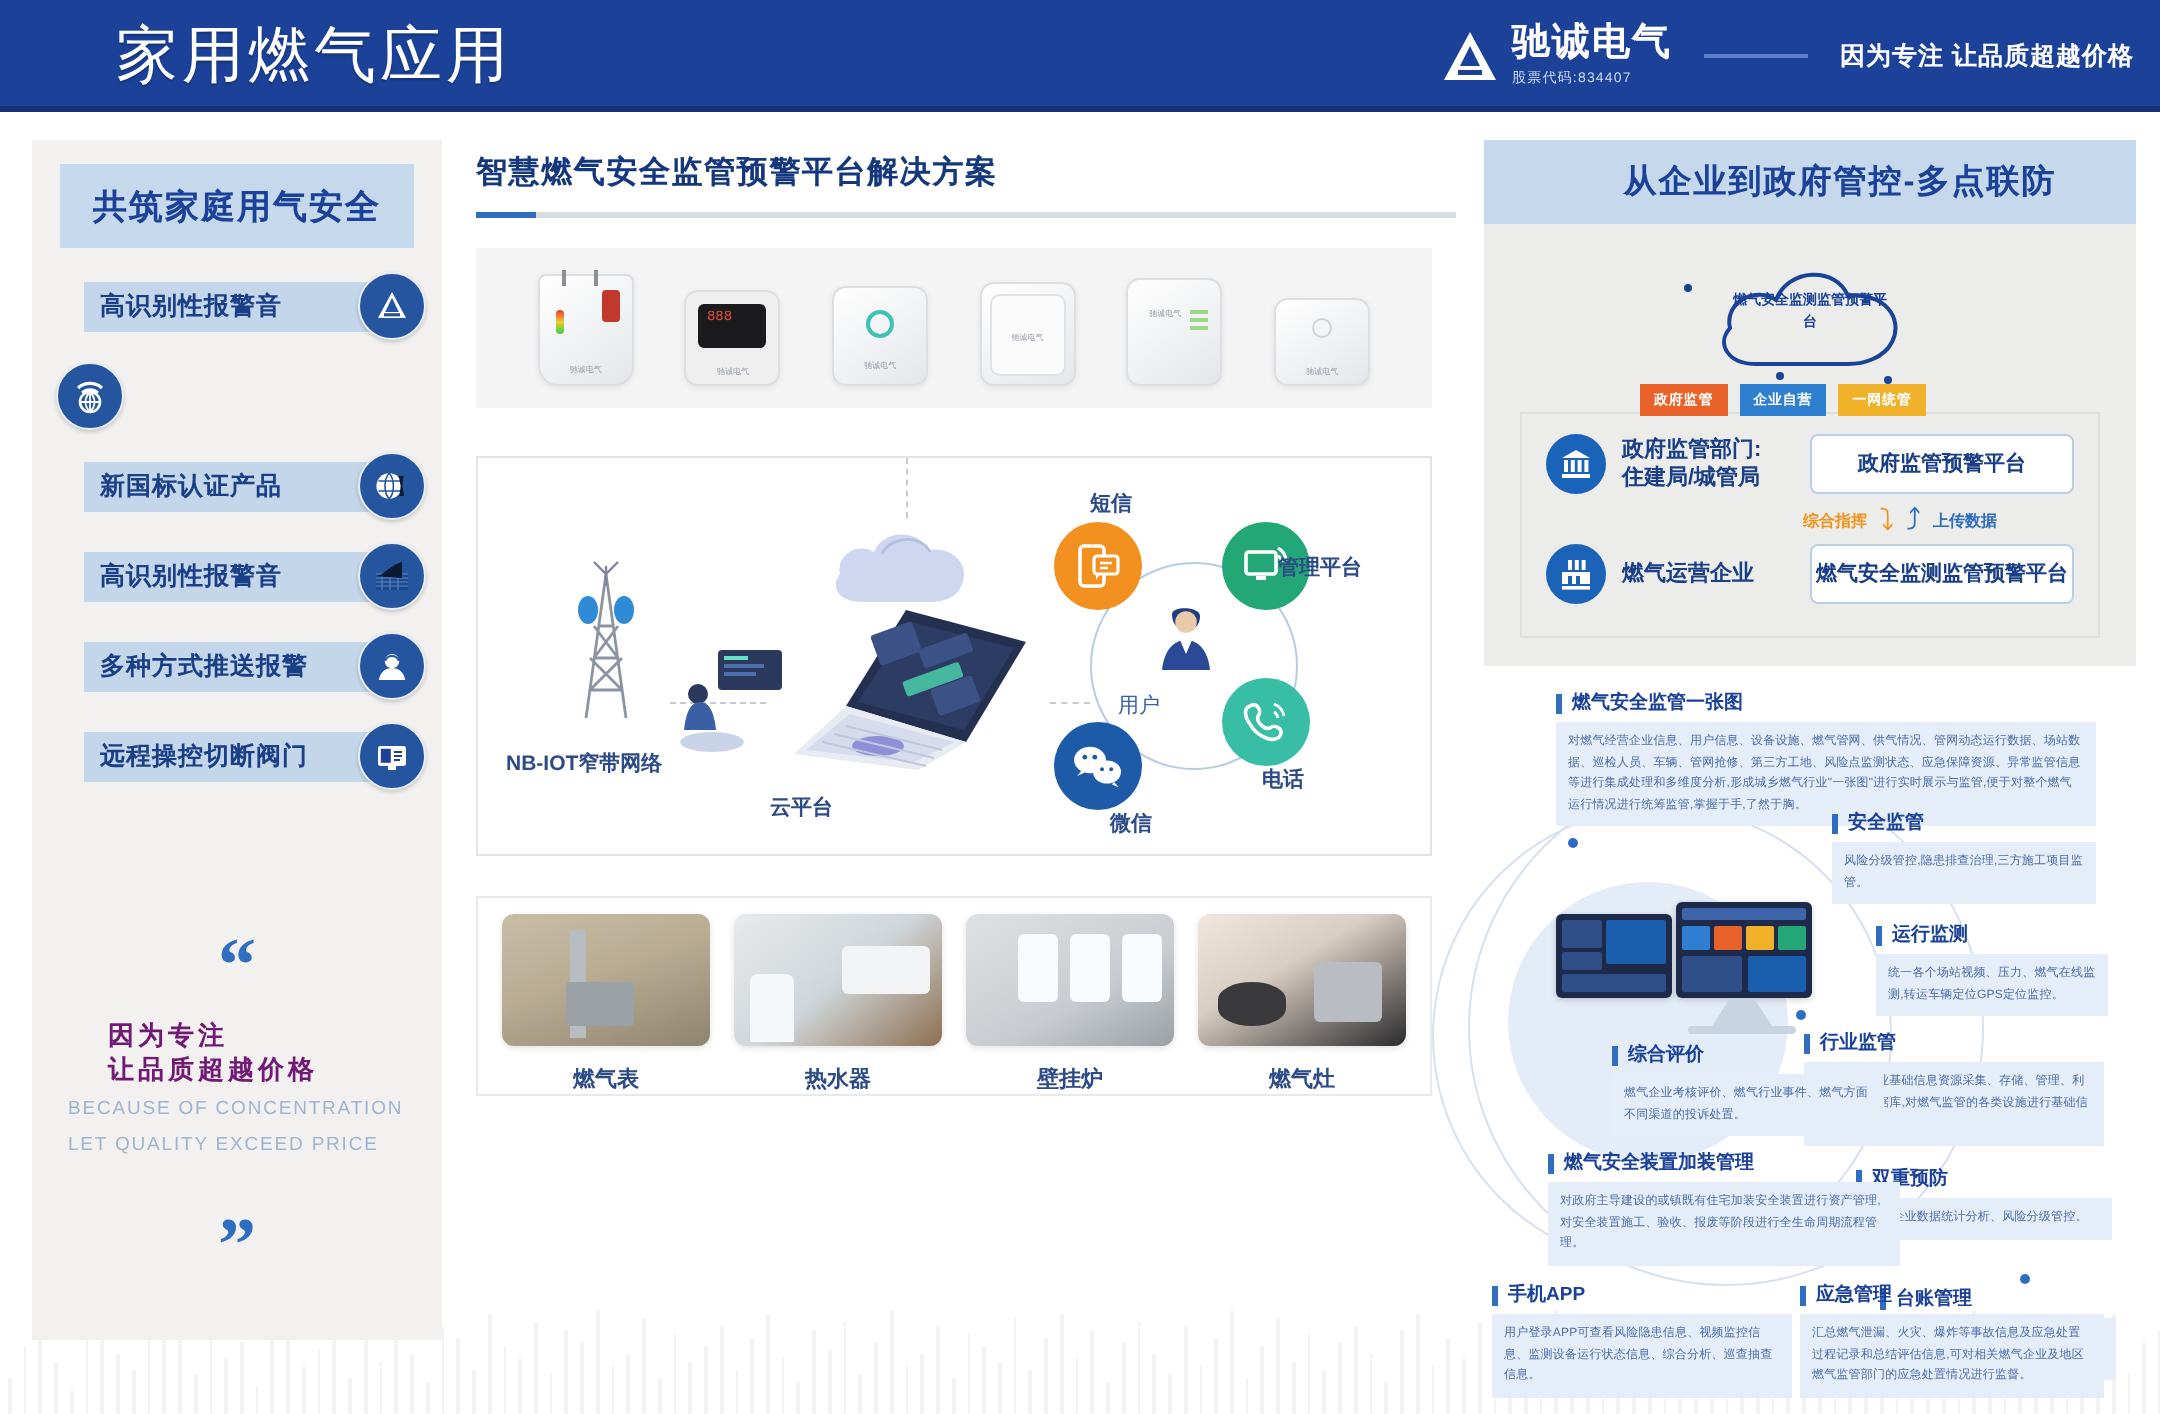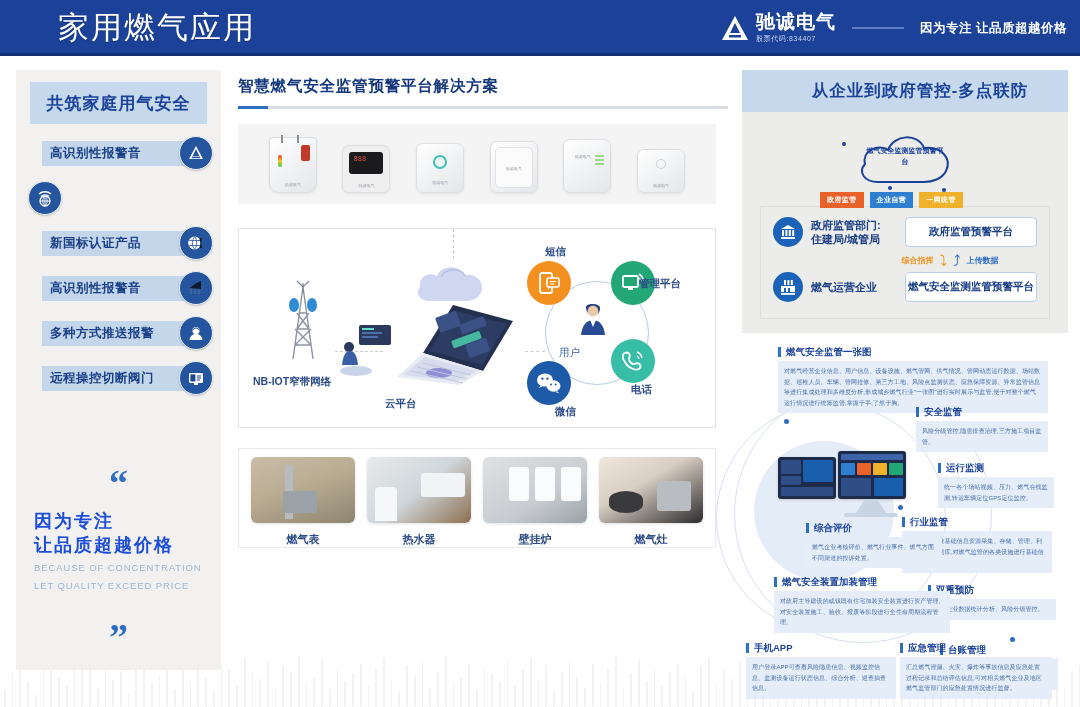--- a/index.html
+++ b/index.html
@@ -90,22 +90,23 @@
 
   
   #quote-block { position: absolute; left: 0; top: 400px; width: 205px; padding: 0 18px; }
   #quote-open, #quote-close {
     font-size: 38px; color: #2f6dc0; font-weight: bold; line-height: .7;
     font-family: "Liberation Serif", serif;
   }
   #quote-open { text-align: center; margin-bottom: 12px; }
   #quote-close { text-align: center; margin-top: 30px; }
   .quote-cn {
-    font-size: 18px; font-weight: bold; color: #1d4ed8; letter-spacing: 2px;
+    font-size: 13px; font-weight: bold; color: #701a75; letter-spacing: 2px;
     line-height: 1.35;
+    margin-left: 20px;
   }
   .quote-en {
     font-size: 9.5px; color: #9fb4cf; letter-spacing: .9px; line-height: 1.5;
     margin-top: 4px;
   }
 
   
   #center-col { position: absolute; left: 238px; top: 20px; width: 490px; }
   #center-title {
     font-size: 15.5px; font-weight: bold; color: #15387d; letter-spacing: .8px;

